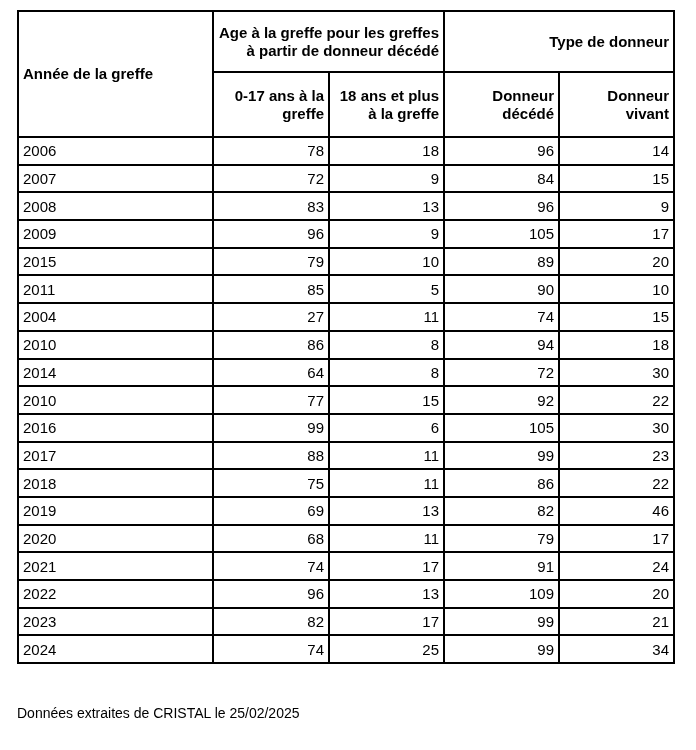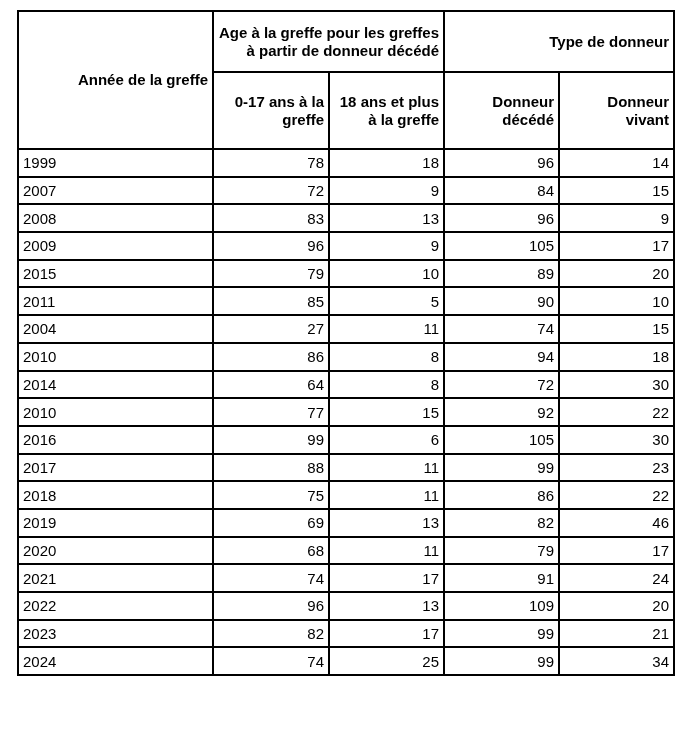--- a/index.html
+++ b/index.html
@@ -33,24 +33,24 @@
     overflow: hidden;
   }
   table.greffe th {
     font-weight: bold;
     text-align: right;
     vertical-align: middle;
     line-height: 1.2;
     padding: 2px 4px;
   }
   table.greffe th.corner {
-    text-align: right;
+    text-align: left;
   }
   tr.group-row { height: 61px; }
-  tr.sub-row   { height: 77px; }
+  tr.sub-row   { height: 65px; }
   tbody tr     { height: 27.7px; }
   tbody td {
     padding: 0 4px;
     vertical-align: middle;
     font-weight: normal;
   }
   tbody td.year { text-align: left; }
   tbody td.num  { text-align: right; }
   .footer-note {
     position: absolute;
@@ -82,21 +82,21 @@
       </tr>
       <tr class="sub-row">
         <th>0-17 ans à la greffe</th>
         <th>18 ans et plus à la greffe</th>
         <th>Donneur décédé</th>
         <th>Donneur vivant</th>
       </tr>
     </thead>
     <tbody>
         <tr>
-          <td class="year">1999</td>
+          <td class="year">2006</td>
           <td class="num">78</td>
           <td class="num">18</td>
           <td class="num">96</td>
           <td class="num">14</td>
         </tr>
         <tr>
           <td class="year">2007</td>
           <td class="num">72</td>
           <td class="num">9</td>
           <td class="num">84</td>
@@ -217,14 +217,15 @@
         <tr>
           <td class="year">2024</td>
           <td class="num">74</td>
           <td class="num">25</td>
           <td class="num">99</td>
           <td class="num">34</td>
         </tr>
       </tbody>
   </table>
 
+  <div class="footer-note">Données extraites de CRISTAL le 25/02/2025</div>
 
 </div>
 
 </body></html>

